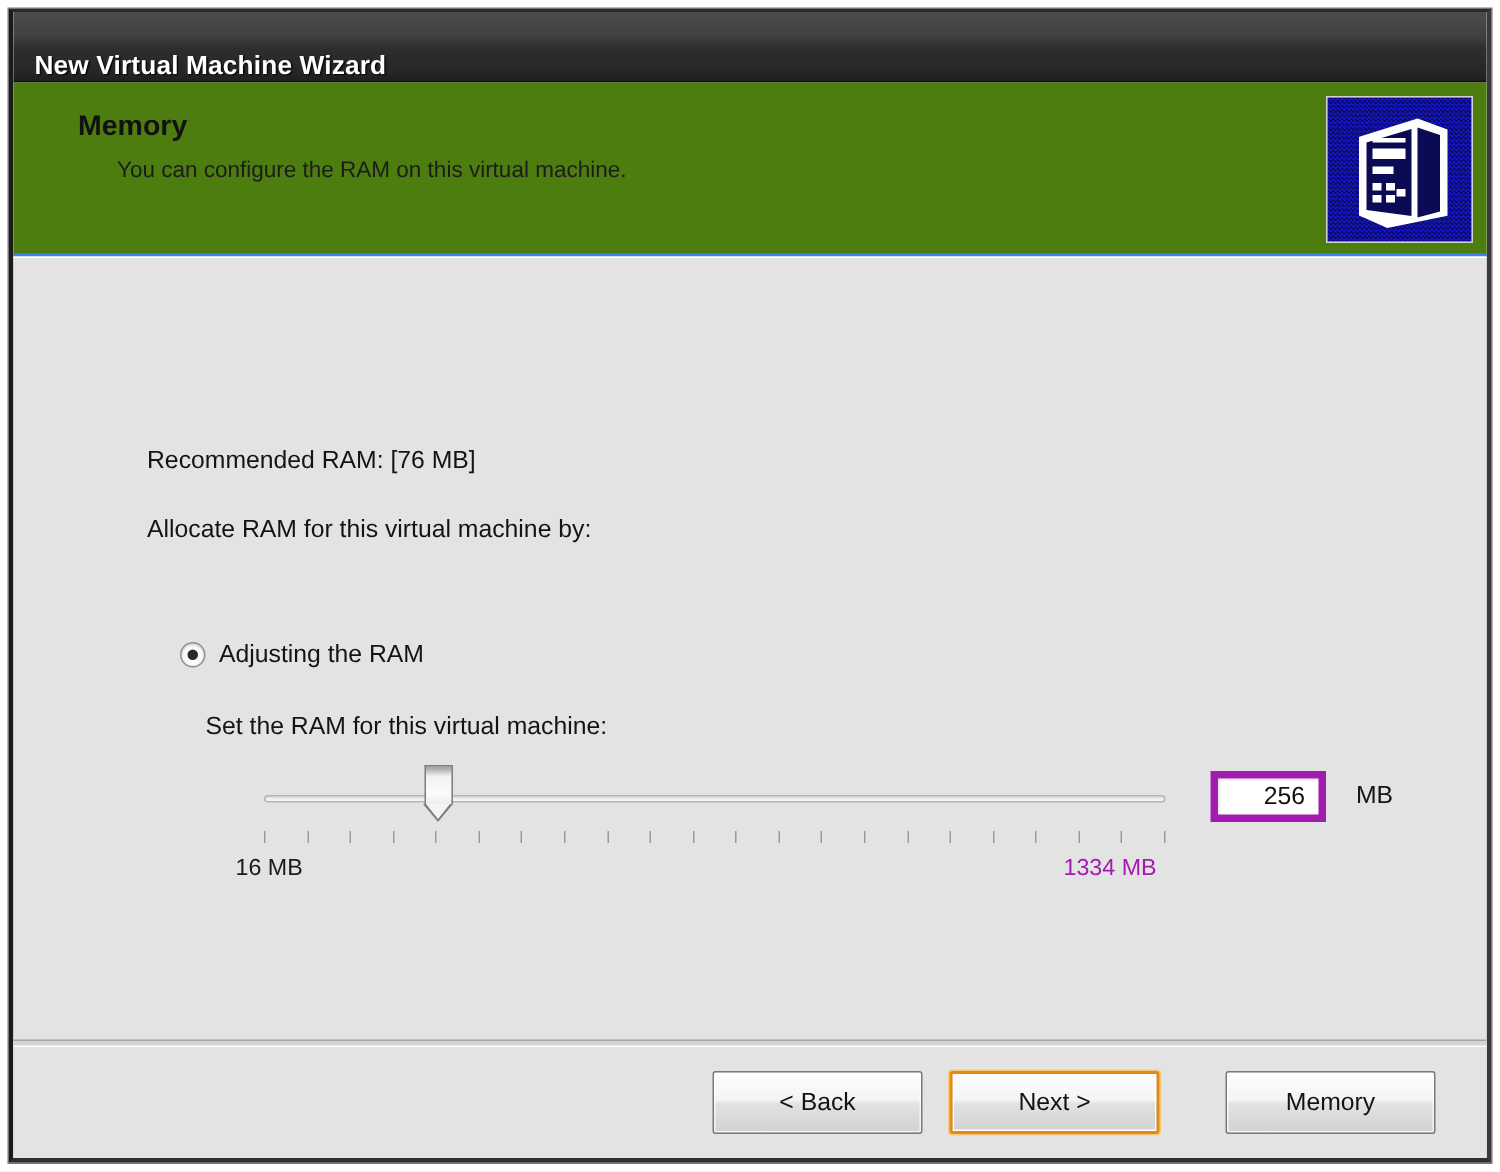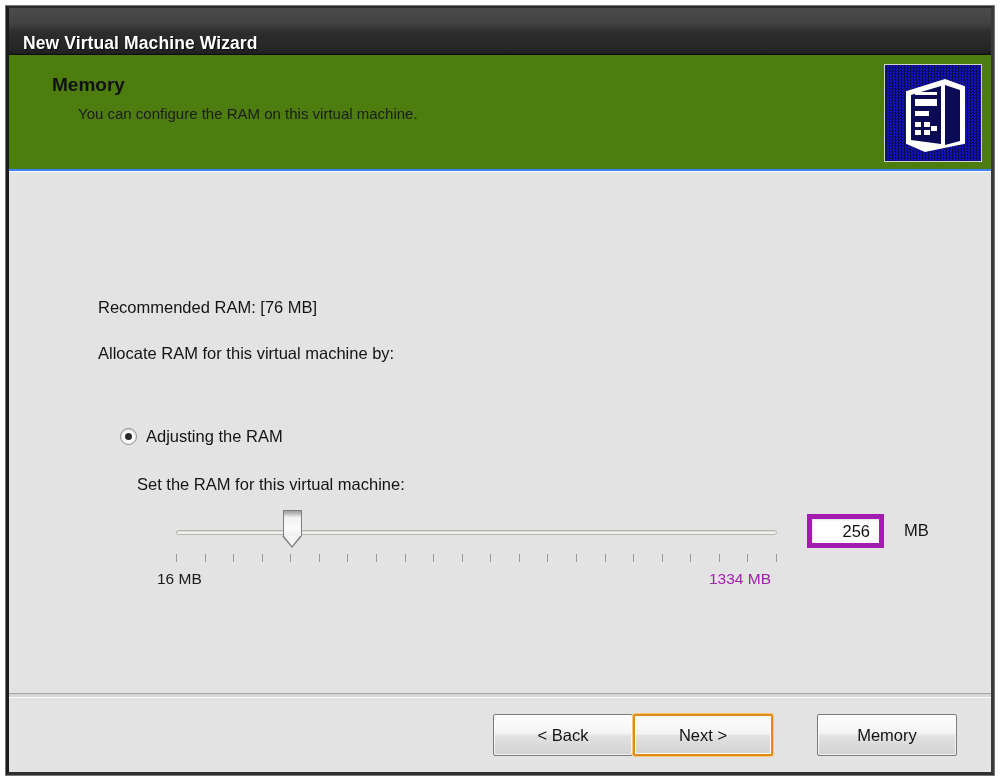--- a/index.html
+++ b/index.html
@@ -302,21 +302,21 @@
   .btn {
     width: 140px;
     height: 42px;
     box-sizing: border-box;
     font-family: "Liberation Sans", sans-serif;
     font-size: 16.5px;
     color: #131313;
     background: linear-gradient(to bottom, #fdfdfd 0%, #f4f4f4 46%, #e2e2e2 52%, #d2d2d2 100%);
     border: 1px solid #7a7a7a;
     border-radius: 2px;
-    margin-left: 0;
+    margin-left: 18px;
     cursor: default;
     box-shadow: inset 0 0 0 1px rgba(255,255,255,0.7);
   }
   .btn.focused {
     border: 2px solid #e08a18;
     box-shadow: inset 0 0 0 1px #ffffff, 0 0 0 1px #f6c97a;
   }
   .btn.spacer-left { margin-left: 44px; }
 </style>
 </head>

